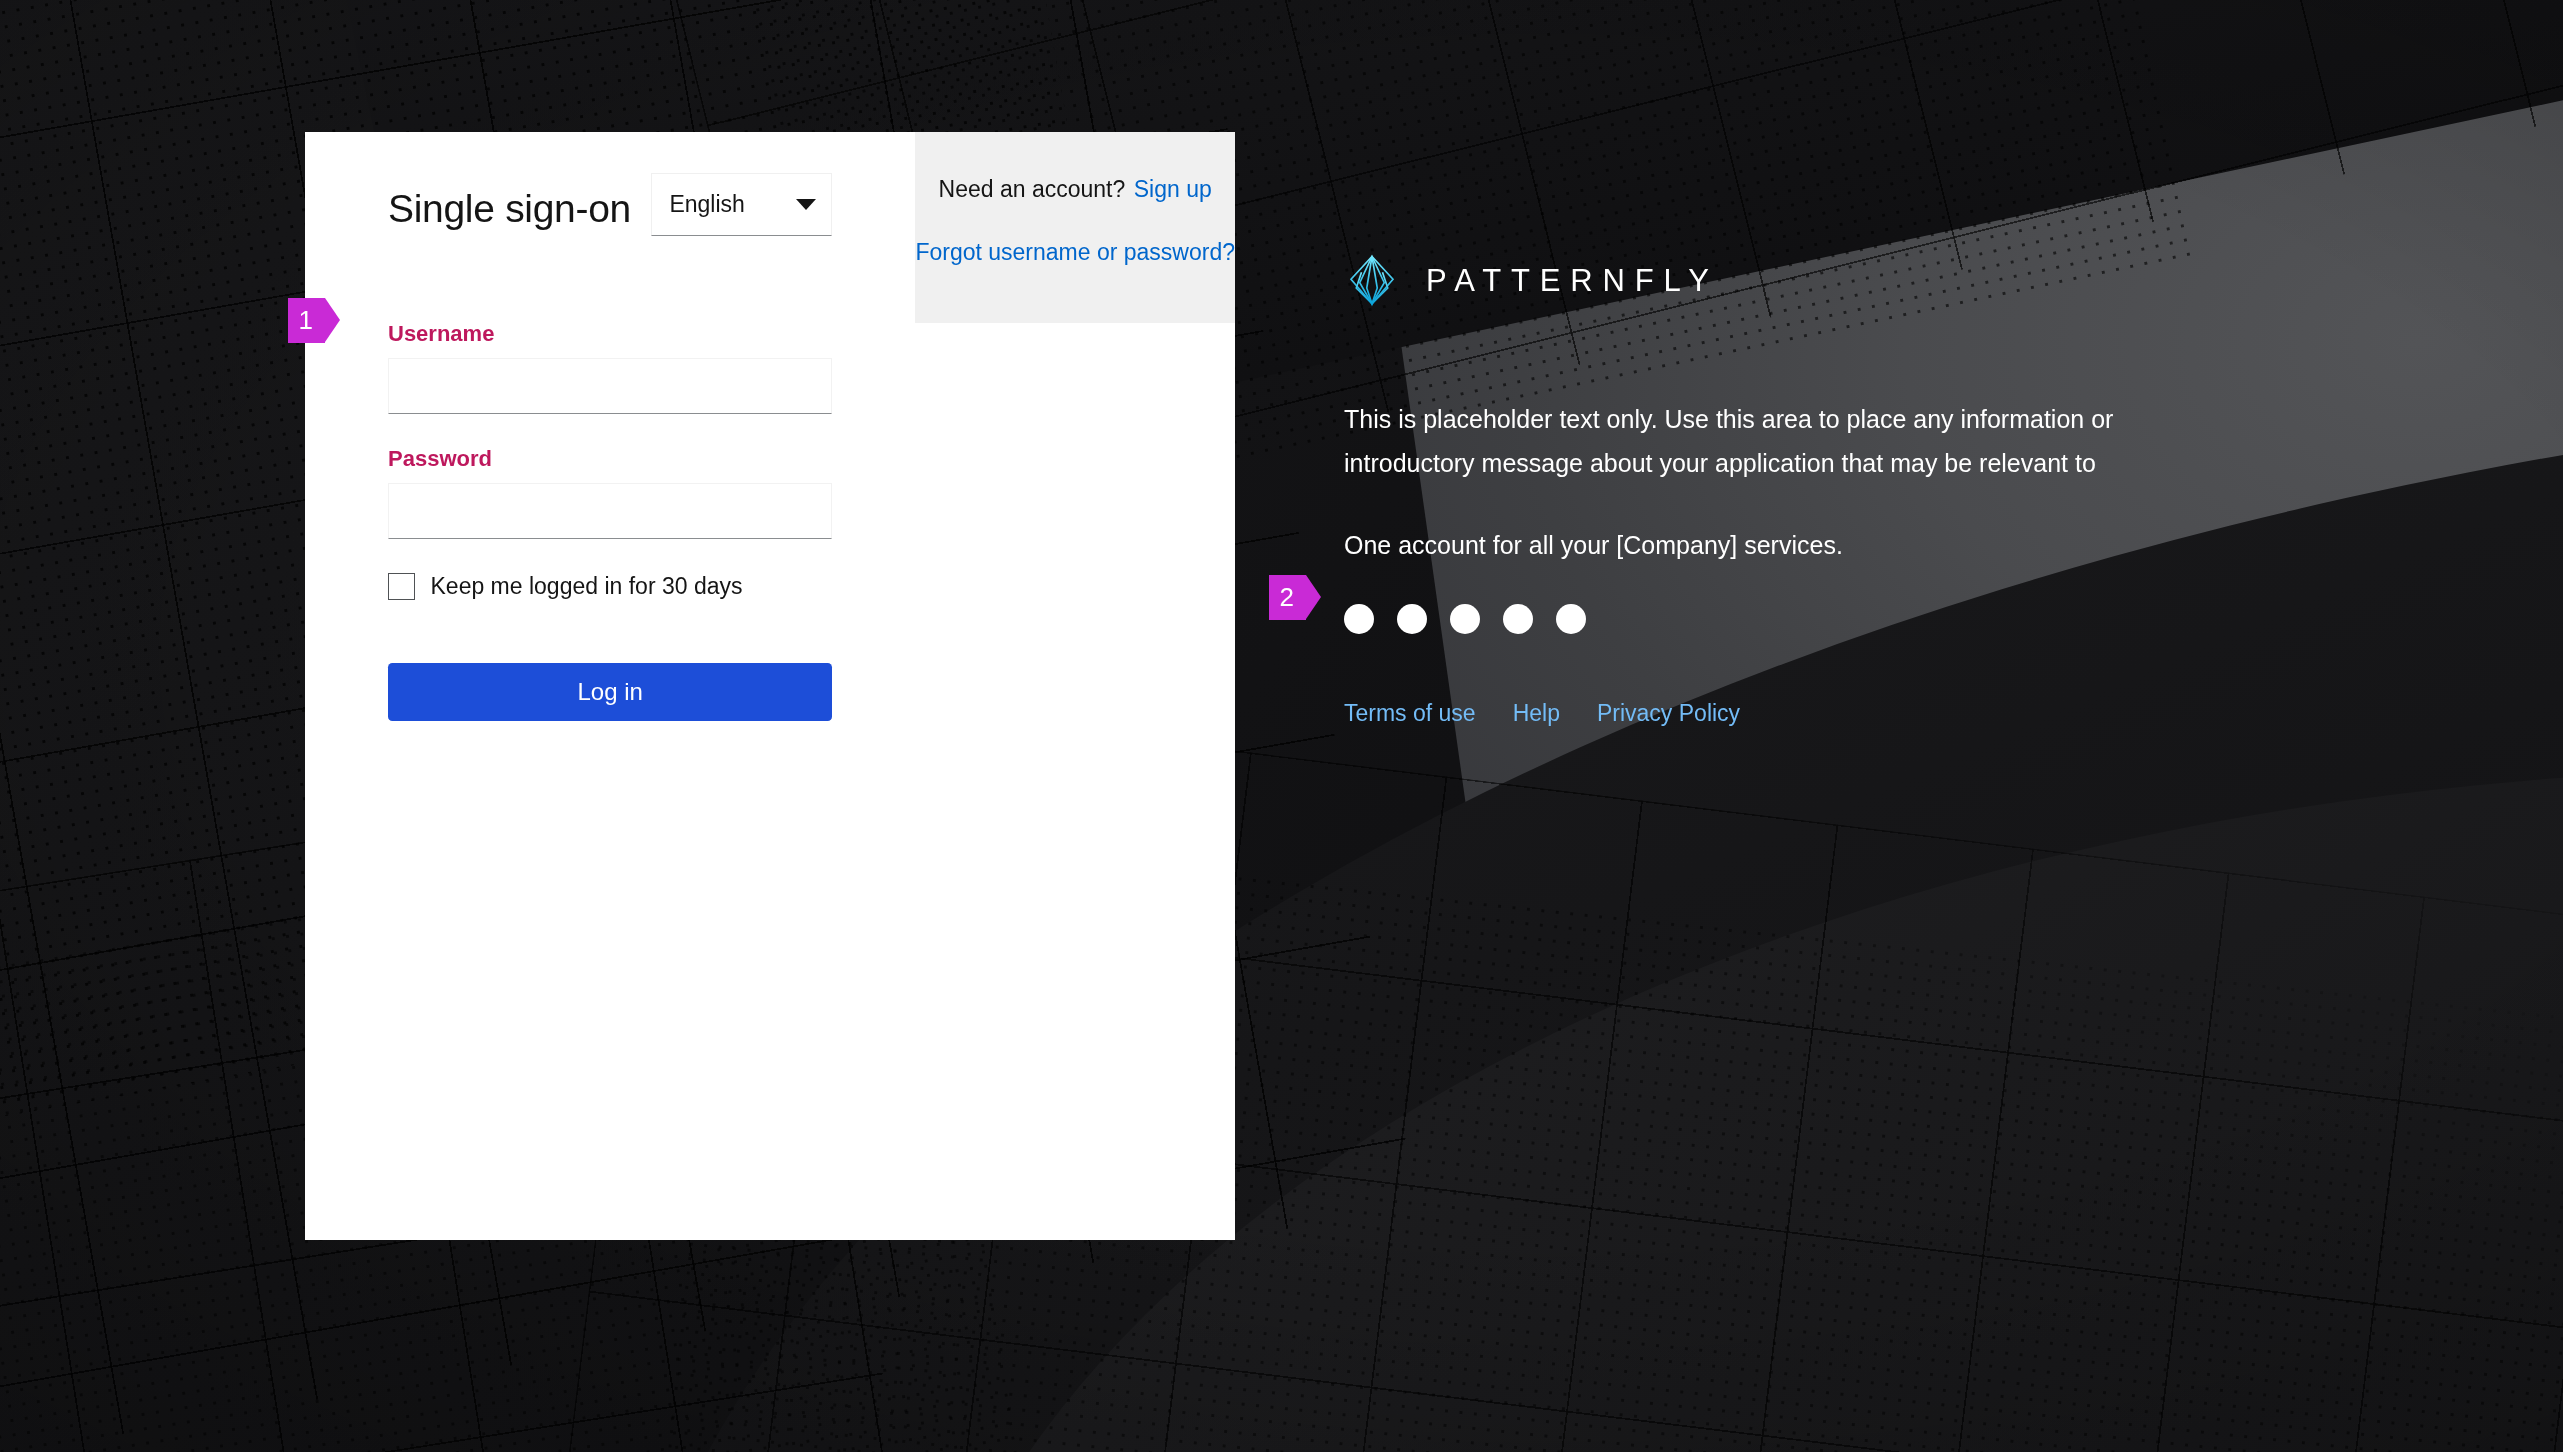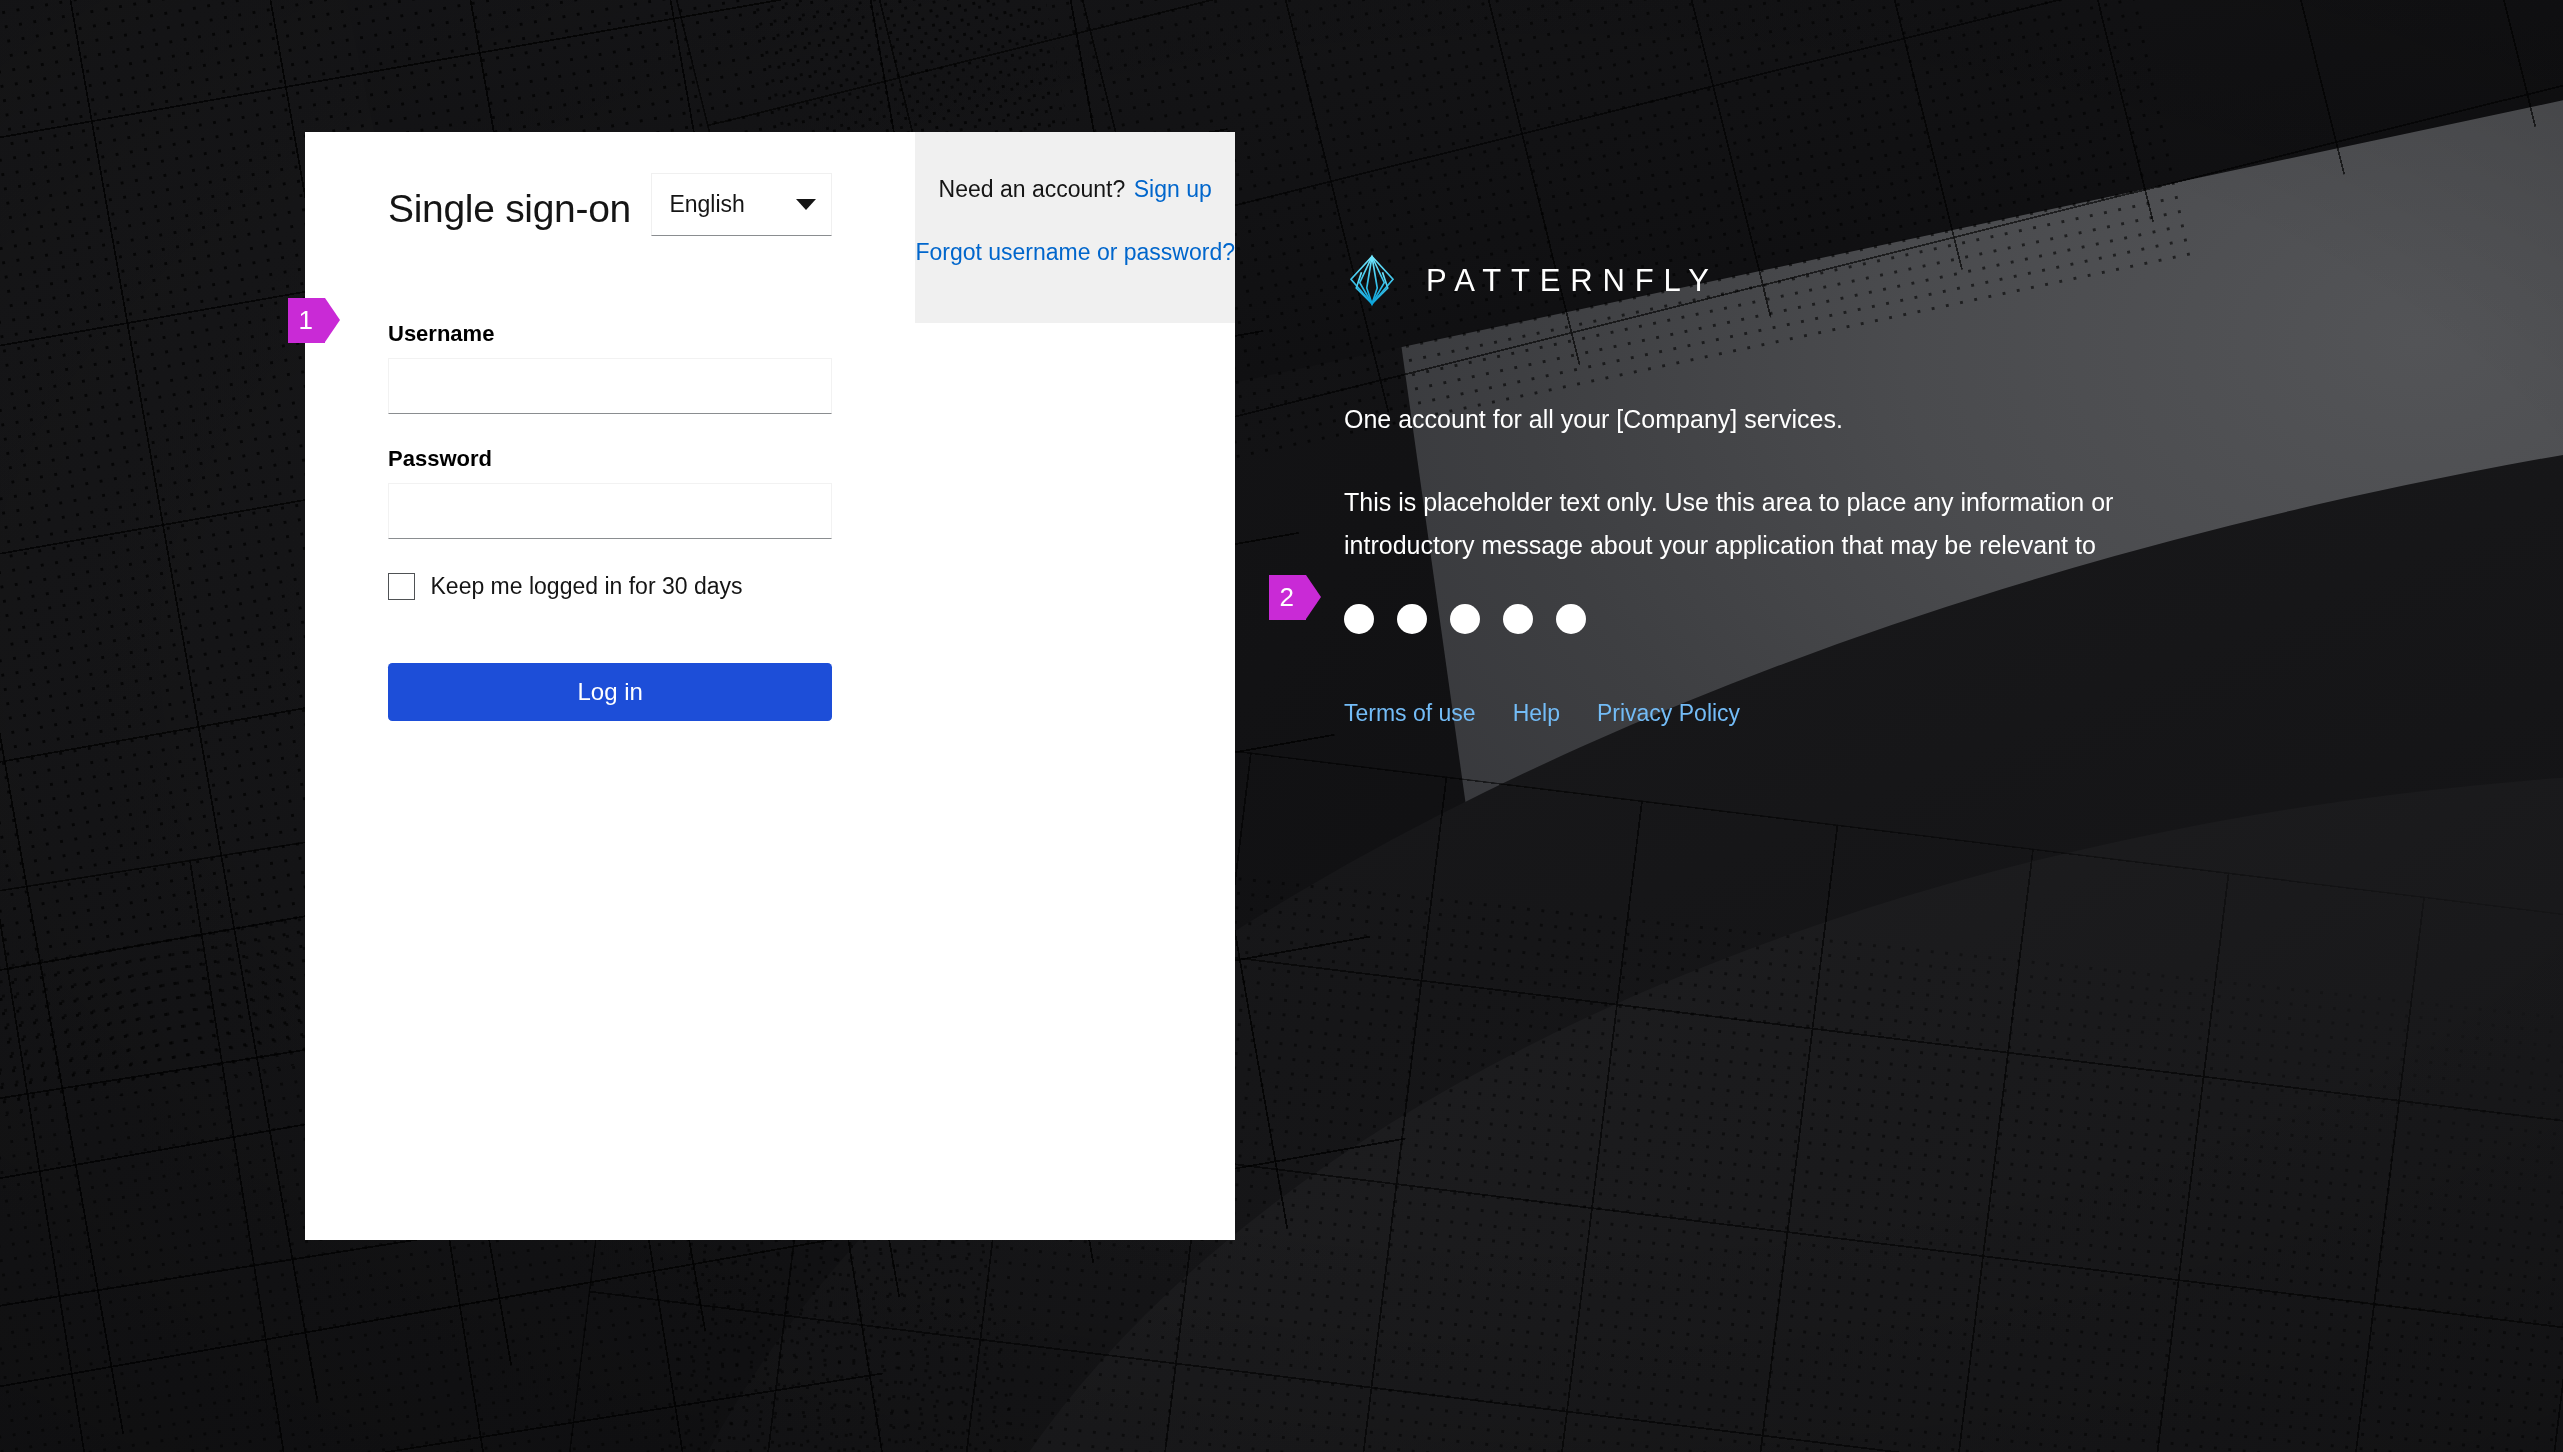--- a/index.html
+++ b/index.html
@@ -114,21 +114,21 @@
     cursor:pointer;
   }
   #lang-caret { width:0; height:0; border-left:10.3px solid transparent; border-right:10.3px solid transparent; border-top:11px solid #151515; margin-left:8.5px; }
 
   #subtitle { font-size:23px; color:#151515; margin-top:19px; }
   #subtitle b { font-weight:700; }
 
   #form { margin-top:85px; }
   .field { margin-bottom:32px; }
   .field-label {
-    display:block; font-size:22px; font-weight:700; color:#000000; margin-bottom:11px;
+    display:block; font-size:22px; font-weight:700; color:#be185d; margin-bottom:11px;
   }
   .field-input {
     display:block; width:100%; height:56px;
     background:#fff;
     border:0.9px solid #f2f2f2;
     border-bottom:1.7px solid #8a8d90;
     font-family:"Liberation Sans", sans-serif;
     font-size:23px; color:#151515;
     padding:0 13.7px;
     outline:none;
@@ -276,22 +276,22 @@
         <path d="M32 4 L38 40 L32 58 L26 40 Z"></path>
         <path d="M32 4 L32 58"></path>
         <path d="M20 22 L14 40 L32 58"></path>
         <path d="M44 22 L50 40 L32 58"></path>
       </g>
     </svg>
     <span id="logo-word">PATTERNFLY</span>
   </div>
 
   <div id="brand-desc">
+    <p>This is placeholder text only. Use this area to place any information or introductory message about your application that may be relevant to</p>
     <p>One account for all your [Company] services.</p>
-    <p>This is placeholder text only. Use this area to place any information or introductory message about your application that may be relevant to</p>
   </div>
 
   <div id="social-row">
     <span class="social-dot"></span>
     <span class="social-dot"></span>
     <span class="social-dot"></span>
     <span class="social-dot"></span>
     <span class="social-dot"></span>
   </div>
 

